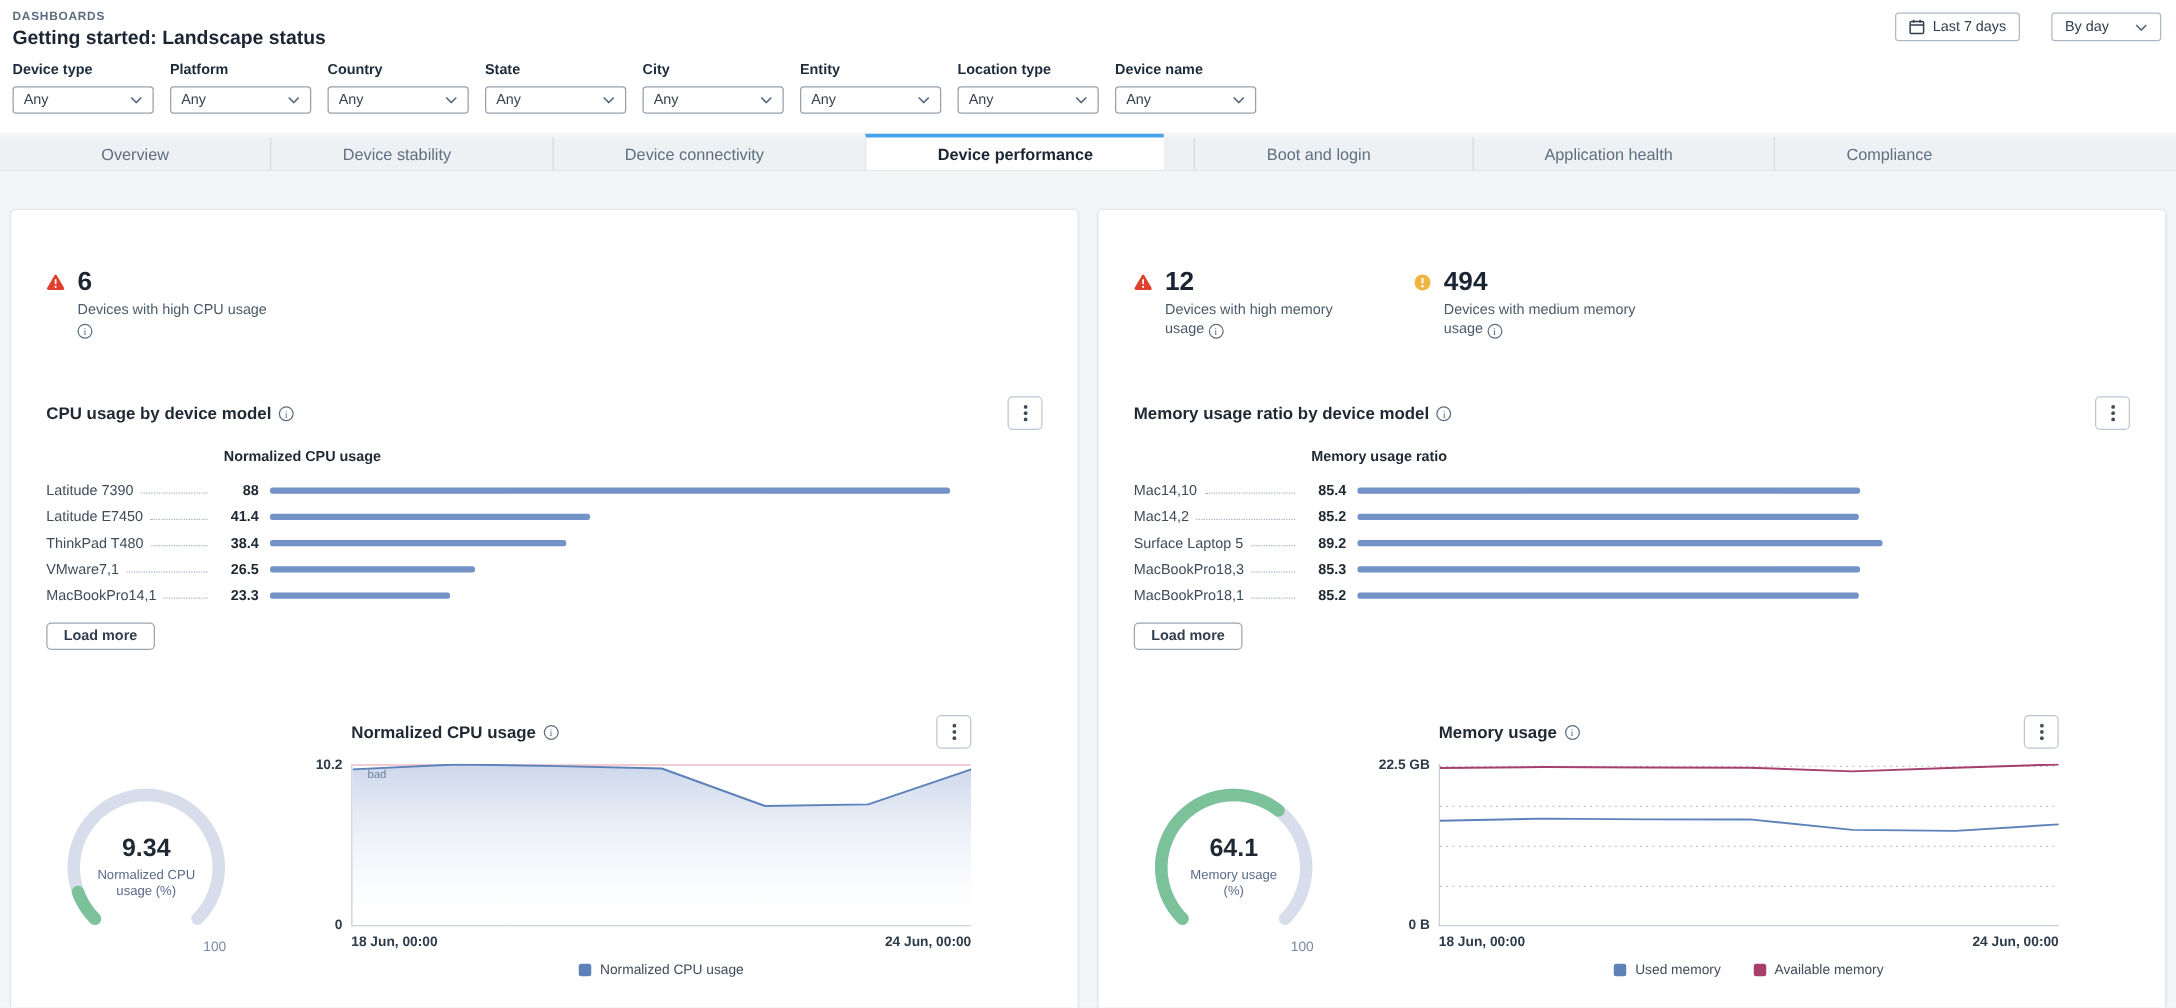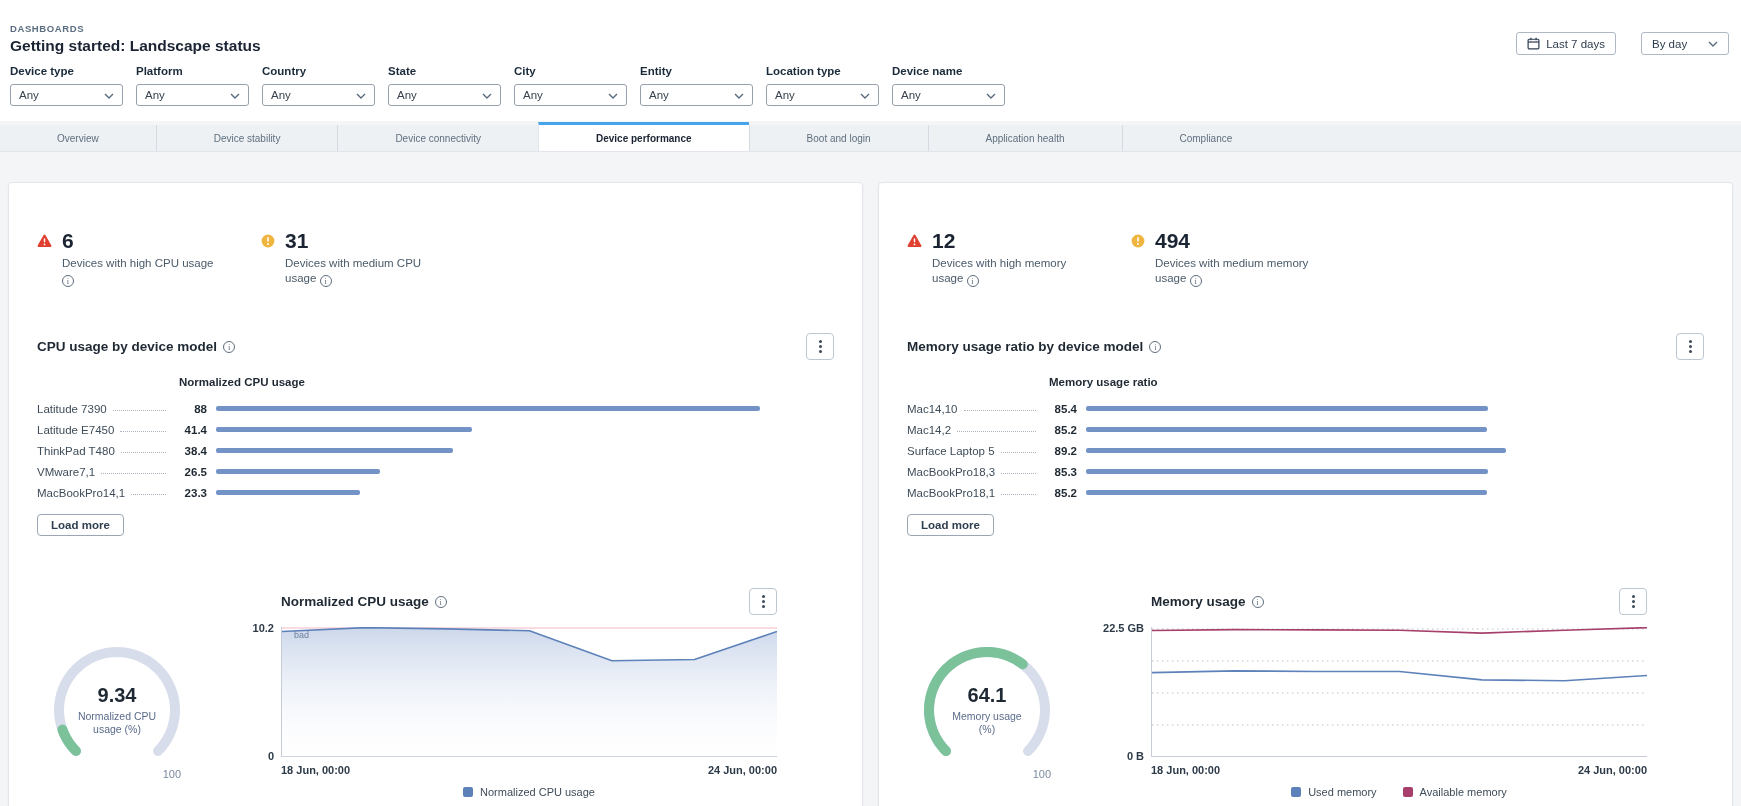--- a/index.html
+++ b/index.html
@@ -1,40 +1,40 @@
 <!DOCTYPE html>
 <html><head>
 <meta charset="utf-8">
 <style>
   * { margin:0; padding:0; box-sizing:border-box; }
   html,body { background:#e9ebee; }
   body { font-family:"Liberation Sans", sans-serif; }
   #page { width:1741px; height:806px; position:relative; background:#f4f5f7; overflow:hidden; }
 
   
-  .header { background:#fff; padding:23px 12px 0 10px; display:flex; justify-content:space-between; align-items:flex-end; }
+  .header { background:#fff; padding:8px 12px 0 10px; display:flex; justify-content:space-between; align-items:flex-start; }
   .breadcrumb { font-size:9.5px; font-weight:700; letter-spacing:.6px; color:#5b6d80; }
   .page-title { font-size:15.5px; font-weight:700; color:#1b2433; margin-top:3px; }
   .toolbar { display:flex; gap:8px; margin-top:2px; }
   .tool-btn { height:23px; display:flex; align-items:center; gap:6px; background:#fff;
     border:1px solid #aeb9c5; border-radius:3px; padding:0 10px; font-size:11.5px; color:#2f3e4e; cursor:pointer; }
   .tool-btn svg { display:block; }
 
   
   .filters { background:#fff; padding:10px 10px 15px; display:flex; gap:13px; }
   .filter { width:113px; }
   .filter-label { font-size:11.5px; font-weight:700; color:#1b2b3a; margin-bottom:7px; }
   .select-box { height:22px; background:#fff; border:1px solid #97a1ad; border-radius:3px;
     padding:0 8px; display:flex; align-items:center; justify-content:space-between;
     font-size:11.5px; color:#38434f; cursor:pointer; }
 
   
   .tabbar { height:27px; background:#eef1f4; border-bottom:1px solid #e2e6ec; display:flex; align-items:stretch; margin-top:4px; }
   .tab { display:flex; align-items:center; justify-content:center; padding:0 57px;
-    font-size:10px; color:#5f6f7f; border-left:1px solid #d3dae1; cursor:pointer; white-space:nowrap; }
+    font-size:13px; color:#5f6f7f; border-left:1px solid #d3dae1; cursor:pointer; white-space:nowrap;margin-left:24px; }
   .tab:first-child { border-left:none; }
   .tab.active { background:#fff; color:#1b2433; font-weight:700; border-top:3px solid #45a4ea; margin-top:-3px; border-left:1px solid #e2e6ec; }
 
   
   .content { background:#f4f5f7; height:683px; padding:30px 8px 9px; display:flex; gap:15px; }
   .card { flex:1; background:#fff; border:1px solid #e2e6eb; border-radius:4px; padding:0 28px;
     box-shadow:0 1px 2px rgba(20,30,50,.05); overflow:hidden; }
 
   .stats { margin-top:46px; display:flex; }
   .stat { width:224px; display:flex; gap:10px; }
@@ -218,31 +218,20 @@
             <span><svg width="15" height="14" viewBox="0 0 16 15">
                 <path d="M7.05 1.2 L0.8 12.1 a1.25 1.25 0 0 0 1.05 1.9 h12.3 a1.25 1.25 0 0 0 1.05-1.9 L8.95 1.2 a1.1 1.1 0 0 0-1.9 0 Z" fill="#e0402f"></path>
                 <rect x="7.25" y="4.6" width="1.5" height="4.4" rx="0.75" fill="#fff"></rect>
                 <circle cx="8" cy="11.2" r="0.95" fill="#fff"></circle>
               </svg></span>
             <div>
               <div class="stat-value">6</div>
               <div class="stat-label"><span>Devices with high CPU usage </span><span class="info-icon" style="vertical-align: -2px;"></span></div>
             </div>
           </div>
-          <div class="stat">
-            <span><svg width="14" height="14" viewBox="0 0 14 14">
-                <circle cx="7" cy="7" r="6.4" fill="#eeb640"></circle>
-                <rect x="6.25" y="3.1" width="1.5" height="4.6" rx="0.75" fill="#fff"></rect>
-                <circle cx="7" cy="10" r="0.95" fill="#fff"></circle>
-              </svg></span>
-            <div>
-              <div class="stat-value">31</div>
-              <div class="stat-label"><span>Devices with medium CPU usage </span><span class="info-icon" style="vertical-align: -2px;"></span></div>
-            </div>
-          </div>
         </div>
 
       <div class="section-head">
         <div class="section-title">
           <span>CPU usage by device model</span>
           <span class="info-icon"></span>
         </div>
         <div class="kebab-btn">
             <span class="kebab-dots"></span>
           </div>

